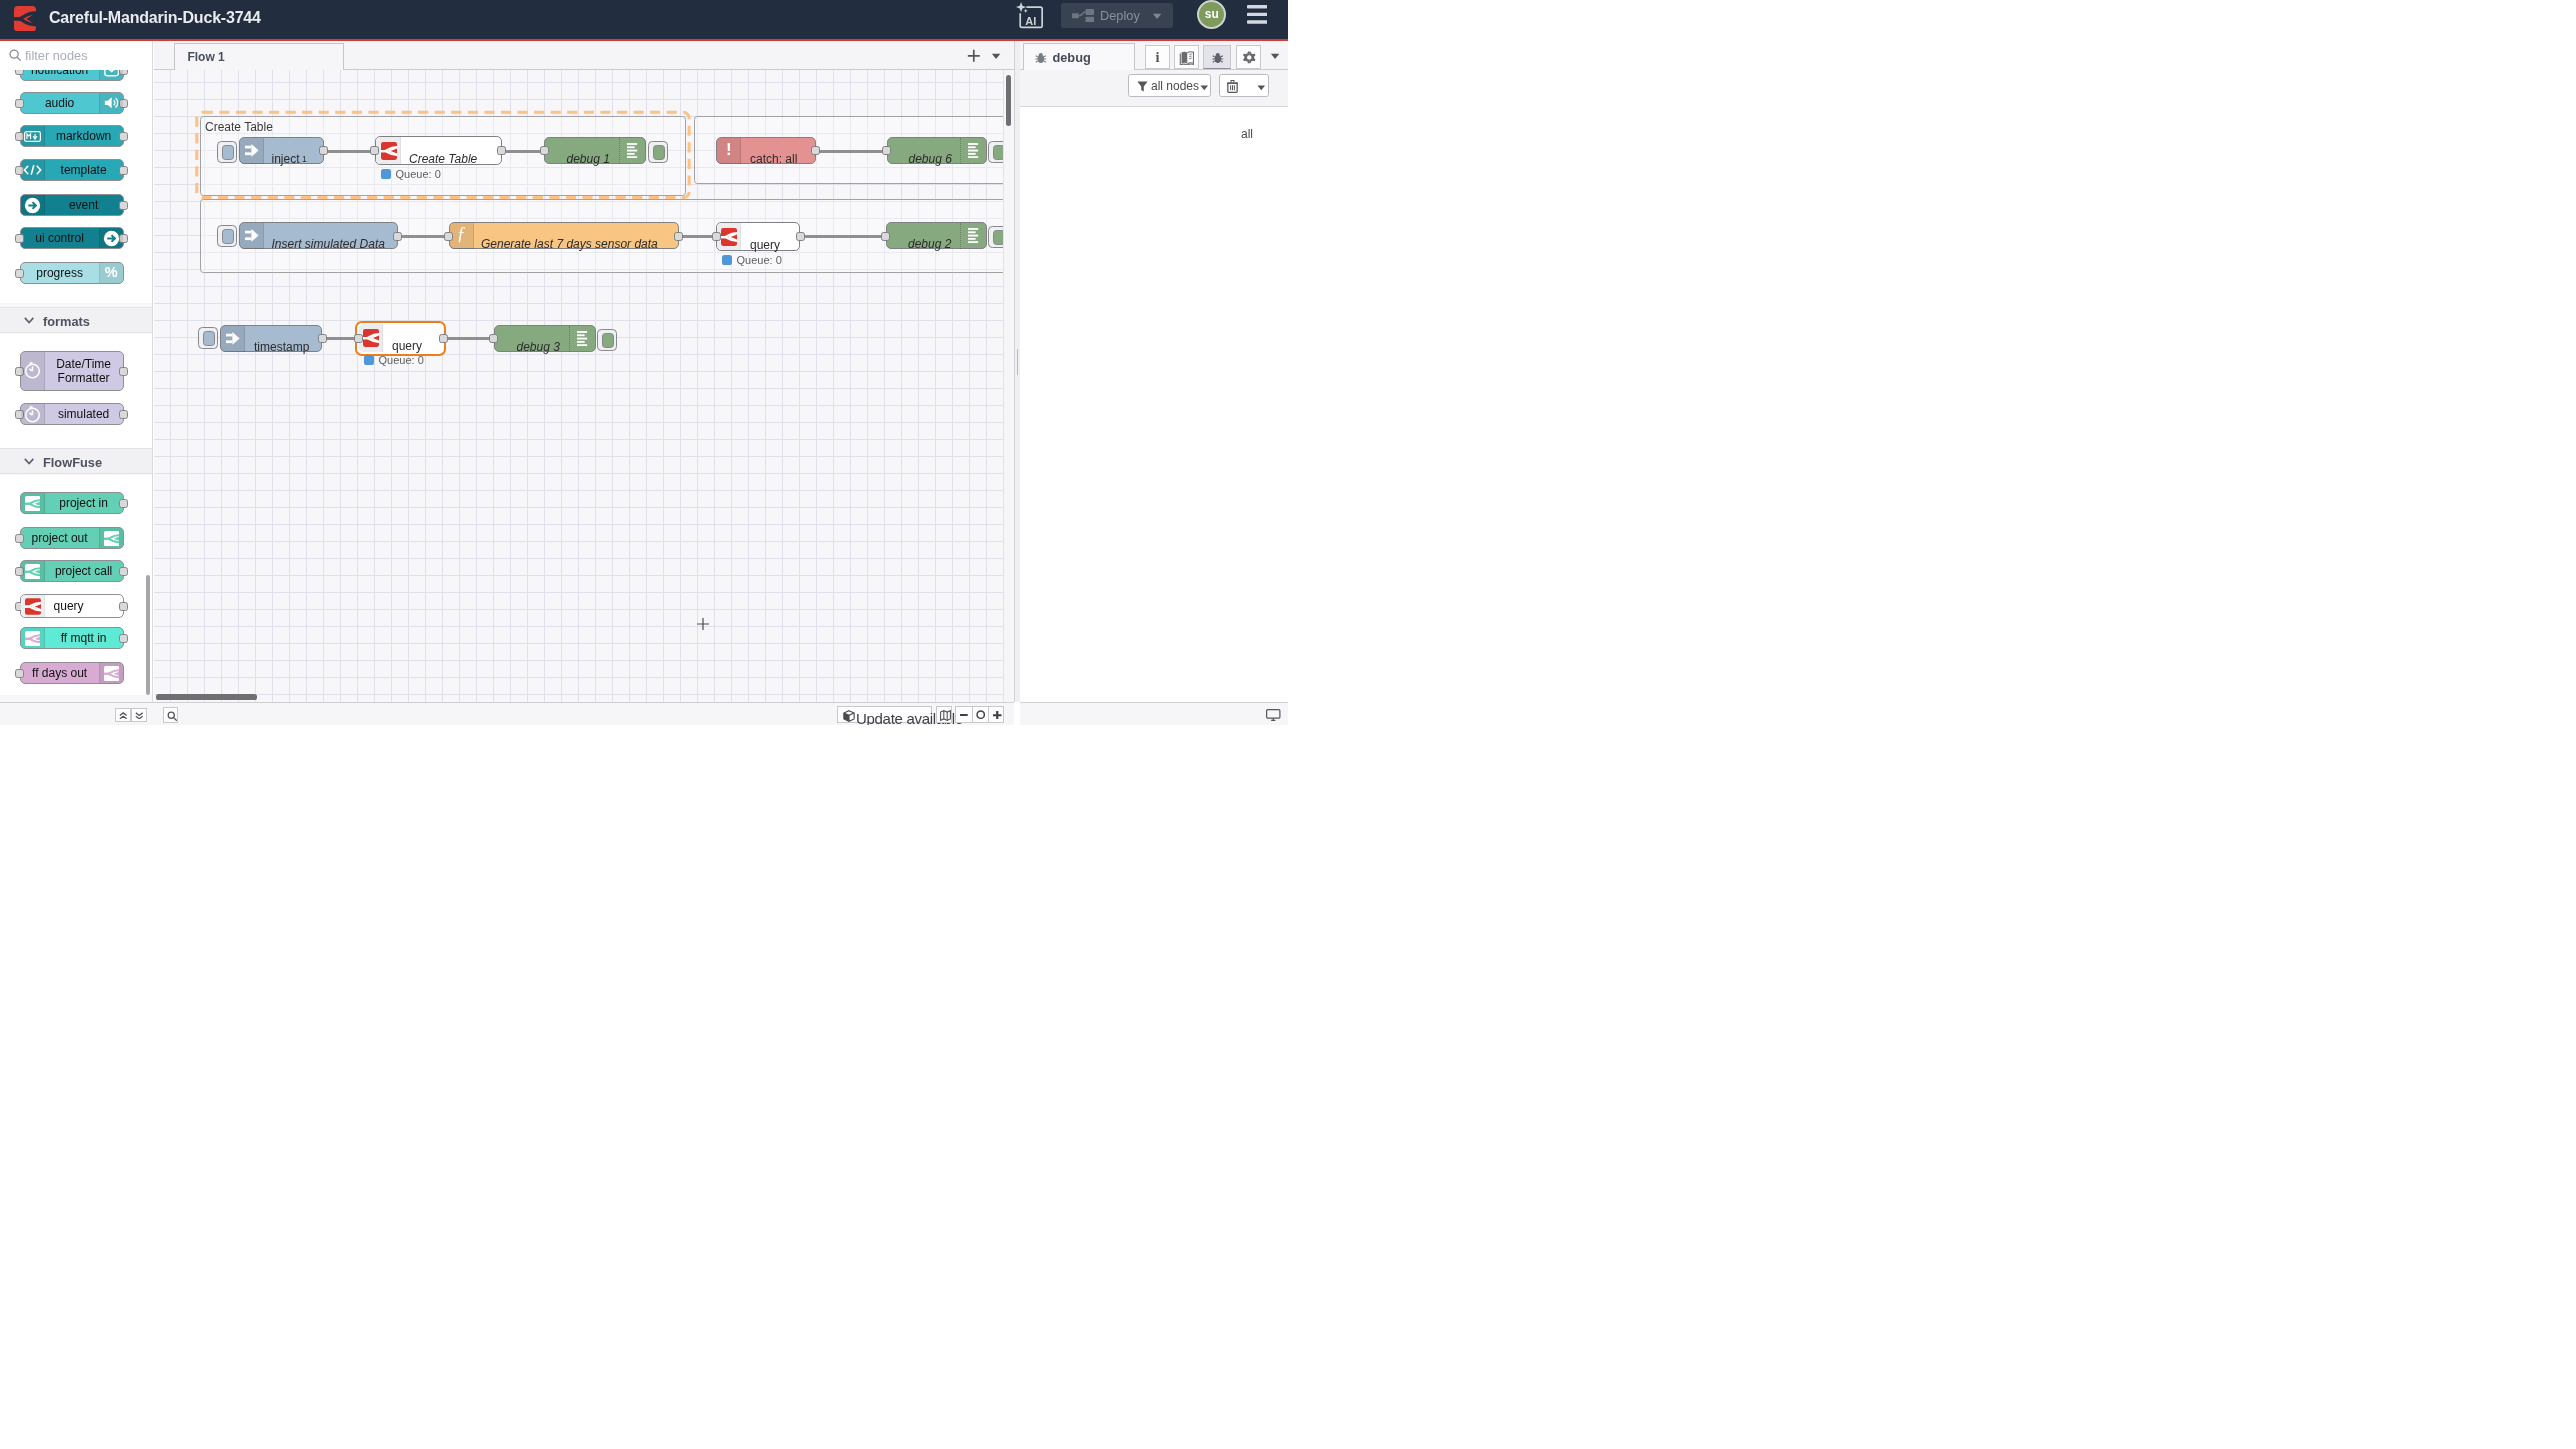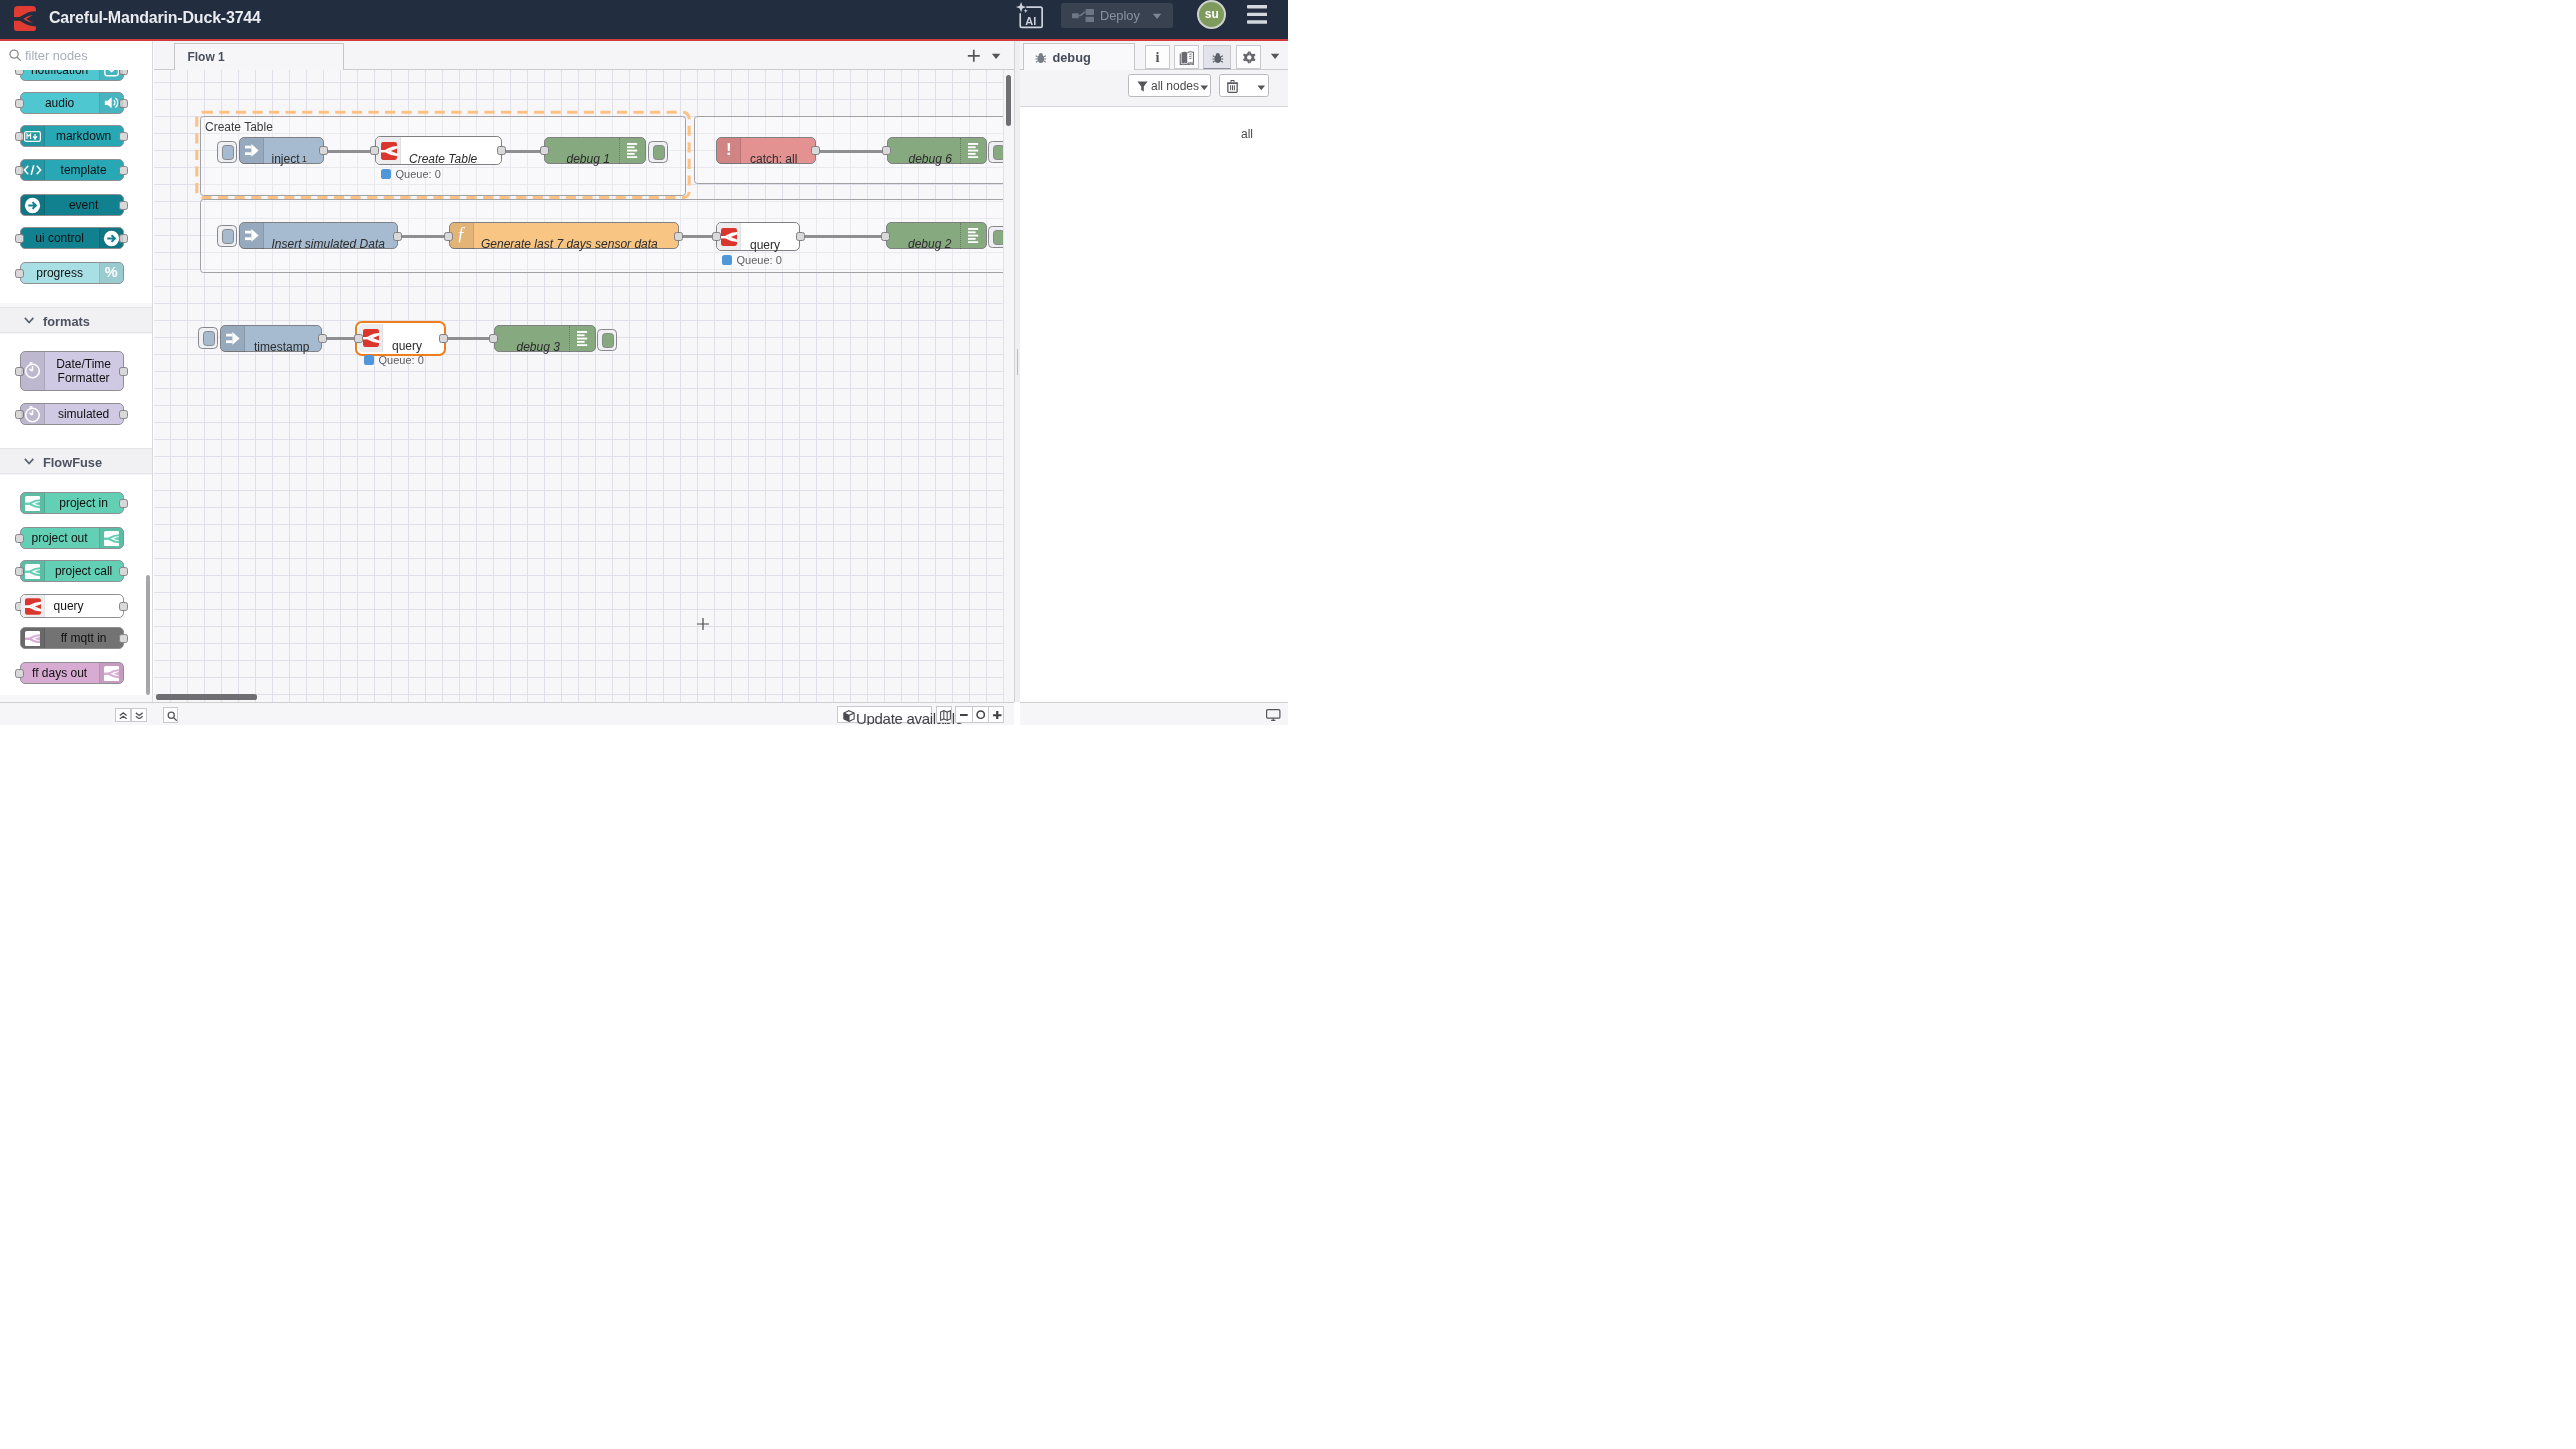--- a/index.html
+++ b/index.html
@@ -313,21 +313,21 @@
                 <path d="M-1 14.1 H5.5 C 12.5 14.1, 11.5 7.6, 28 7.6"></path>
                 <path d="M-1 14.1 H5.5 C 12.5 14.1, 11.5 20.6, 28 20.6"></path>
               </g>
               <path d="M10.5 14.1 L28 6 L28 22.2 Z" fill="#fff"></path>
               <path d="M28 9.7 L16.5 14.1 L28 18.5 Z" fill="#da362e"></path>
             </svg>
         </div>
         <div class="lbl" style="left:33px;right:0;justify-content:flex-start;">query</div>
       </div>
 
-      <div class="pnode" style="top:557px;background:#737373;">
+      <div class="pnode" style="top:557px;background:#5eead4;">
         <div class="pport" style="right:-5.5px;"></div>
         <div class="picon sep-l">
           <svg style="position:absolute;left:4.3px;top:2.6px" width="15.3" height="15.3" viewBox="0 0 27 27">
               <rect x="0" y="0" width="27" height="27" rx="3" fill="#fff"></rect>
               <g stroke="#d8abd3" stroke-width="3.6" fill="none">
                 <path d="M-1 13.6 H5.5 C 12.5 13.6, 11.5 7.5, 28 7.5"></path>
                 <path d="M-1 13.6 H5.5 C 12.5 13.6, 11.5 19.7, 28 19.7"></path>
               </g>
               <path d="M28 9.4 L17 13.6 L28 17.8 Z" fill="#d8abd3"></path>
             </svg>

